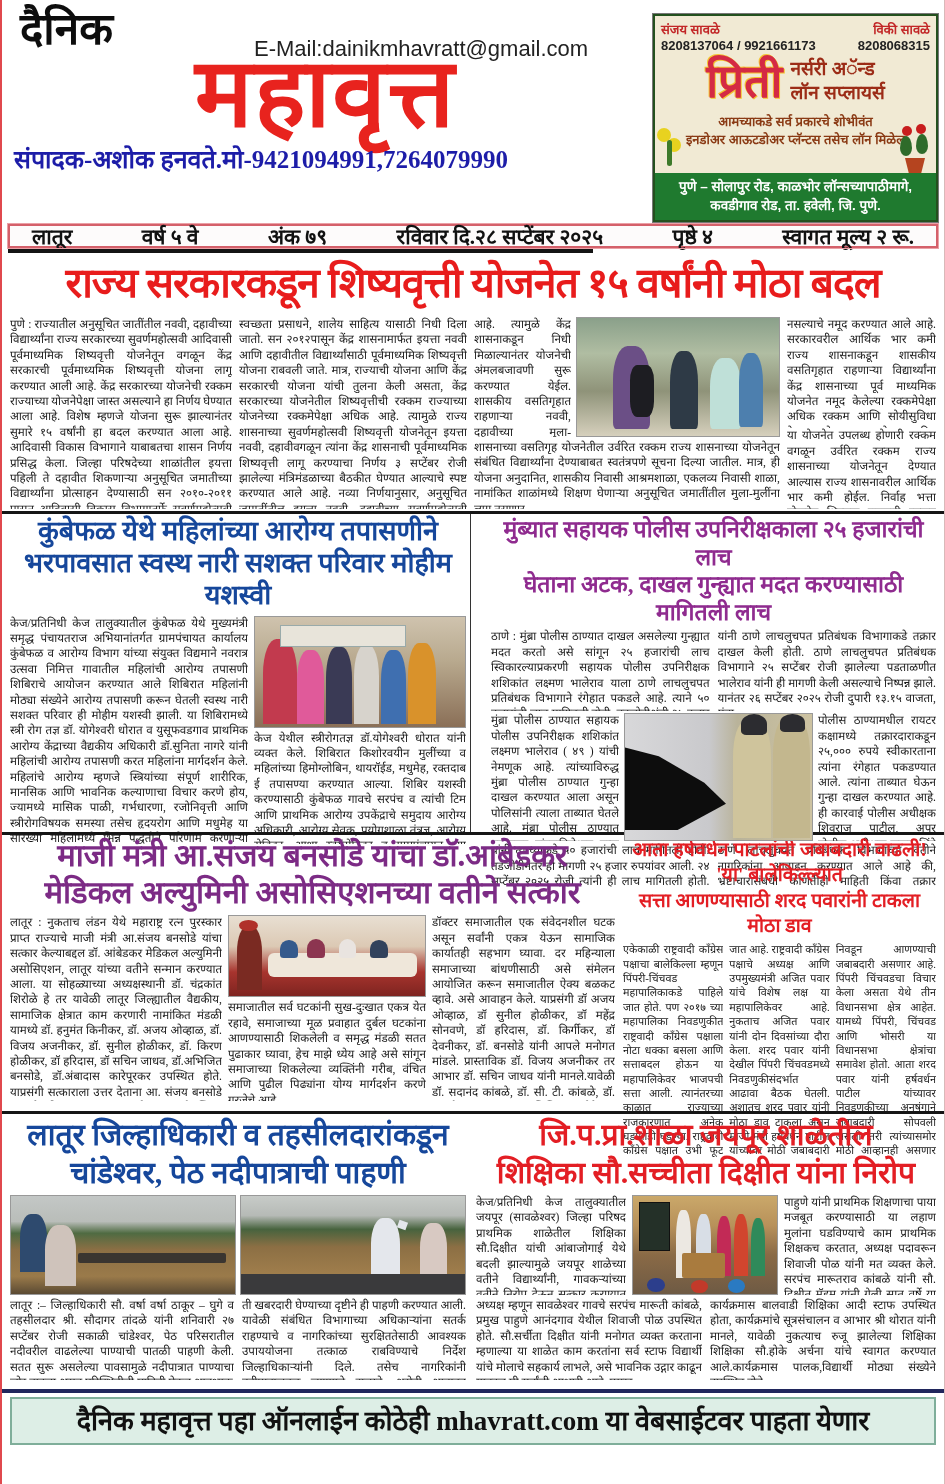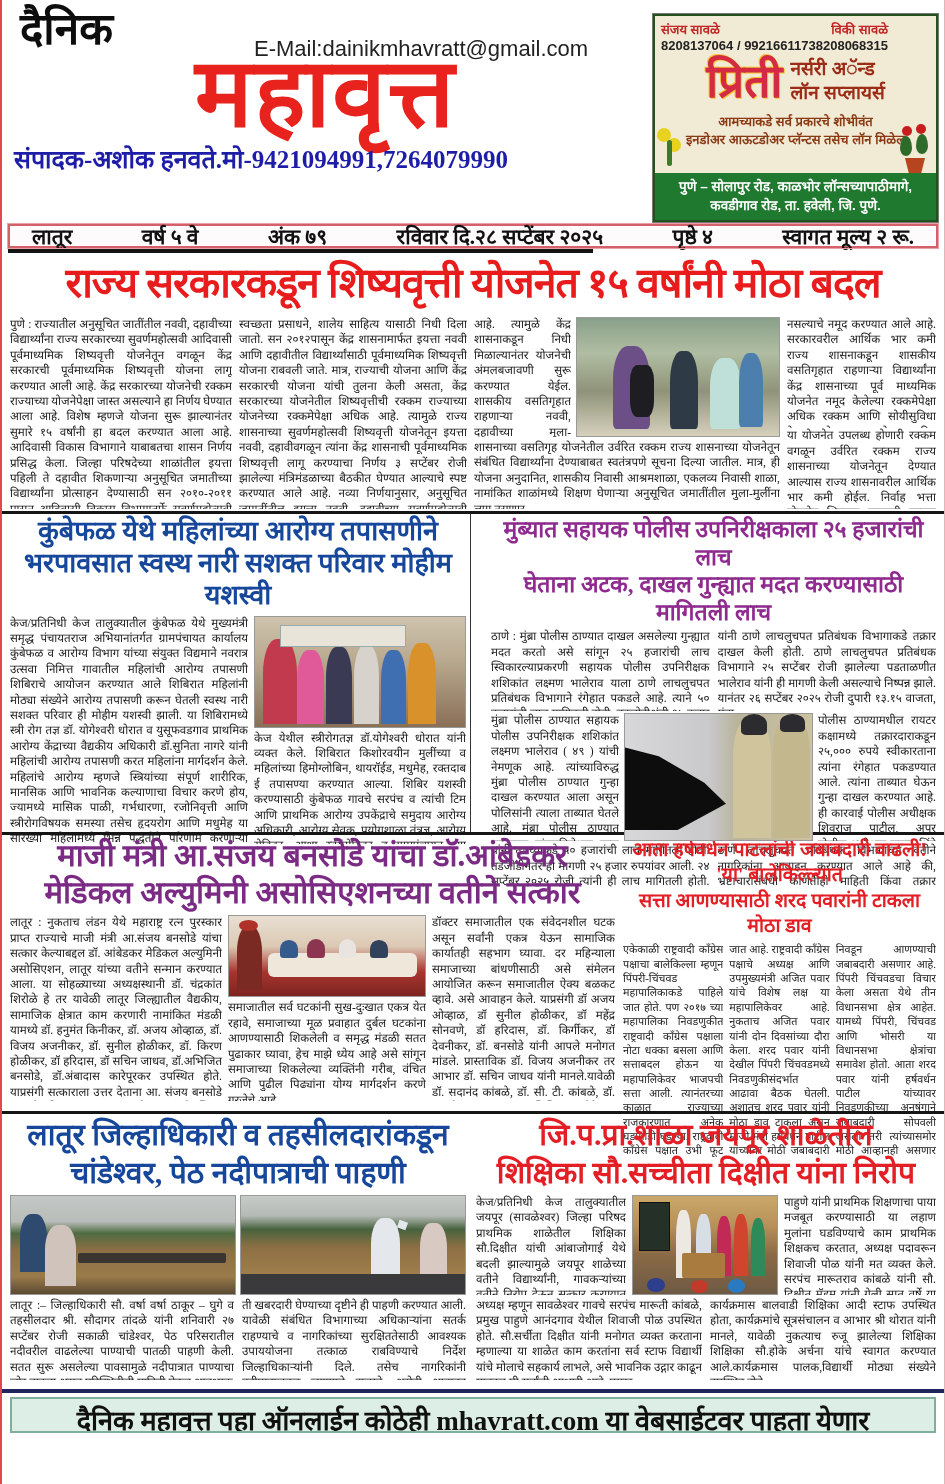--- a/index.html
+++ b/index.html
@@ -10,21 +10,21 @@
   
   .masthead{display:flex;height:220px;padding:8px 6px 0 2px;gap:6px;}
   .mast-left{flex:1;position:relative;}
   .mast-prefix{font-size:44px;font-weight:bold;color:#0d0d0d;line-height:1;margin-left:16px;}
   .mast-email{position:absolute;top:28px;left:250px;font-size:22px;color:#222;font-family:"Liberation Sans",sans-serif;}
   .mast-title{font-size:96px;font-weight:bold;color:#e8231e;line-height:1.05;text-align:center;margin-top:-8px;letter-spacing:2px;}
   .mast-editor{font-size:25px;font-weight:bold;color:#1d1da8;margin-left:10px;margin-top:-4px;}
 
   
   .ad{flex:0 0 285px;border:2px solid #23501e;outline:1px solid #777;background:#f1ead4;position:relative;font-family:"Liberation Sans",sans-serif;padding:4px 6px 0 6px;height:208px;margin-top:6px;}
-  .ad-row{display:flex;}
+  .ad-row{display:flex;justify-content:space-between;}
   .ad-name{color:#c22727;font-size:13px;font-weight:bold;}
   .ad-phone{color:#222;font-size:13px;font-weight:bold;}
   .ad-brandrow{display:flex;align-items:center;justify-content:center;margin-top:4px;gap:8px;}
   .ad-brand{color:#d42a44;font-size:46px;font-weight:bold;text-shadow:1px 1px 0 #f4c431,-1px -1px 0 #f4c431;line-height:1;}
   .ad-brand-suffix{color:#9c2c17;font-size:19px;font-weight:bold;line-height:1.25;}
   .ad-desc{color:#8a3a14;font-size:13px;font-weight:bold;text-align:center;margin-top:8px;line-height:1.4;}
   .ad-band{position:absolute;left:0;right:0;bottom:0;background:#1f7a2f;color:#ffffff;font-size:13.5px;font-weight:bold;text-align:center;padding:4px 2px;line-height:1.45;}
   .flower{position:absolute;width:26px;height:40px;}
   .flower i{position:absolute;width:14px;height:14px;border-radius:50%;background:#e8d21f;}
   .flower u{position:absolute;left:10px;top:12px;width:5px;height:26px;background:#3d7a2a;border-radius:3px;}
@@ -115,21 +115,21 @@
   .art7 .hd .l1,.art7 .hd .l2{font-size:30px;}
   .art7 .rowA{display:flex;gap:6px;margin-top:4px;height:100px;}
   .art7 .rowA .cl{flex:0 0 150px;}
   .art7 .rowA .photo{flex:1;}
   .art7 .rowA .cr{flex:0 0 152px;}
   .art7 .rowB{display:flex;gap:8px;margin-top:3px;height:82px;}
   .art7 .rowB .bt{flex:1;}
 
   
   .footline{height:4px;background:#20265c;margin-top:3px;}
-  .footer{margin:4px 8px;background:#ddeee6;border:2px solid #7fae9a;text-align:center;height:36px;line-height:44px;font-size:27px;font-weight:bold;color:#111;overflow:hidden;}
+  .footer{margin:4px 8px;background:#ddeee6;border:2px solid #7fae9a;text-align:center;height:48px;line-height:44px;font-size:27px;font-weight:bold;color:#111;overflow:hidden;}
 </style>
 </head>
 <body>
 
 <div class="page">
 
   <div class="masthead">
     <div class="mast-left">
       <div class="mast-prefix">दैनिक</div>
       <div class="mast-email">E-Mail:dainikmhavratt@gmail.com</div>

